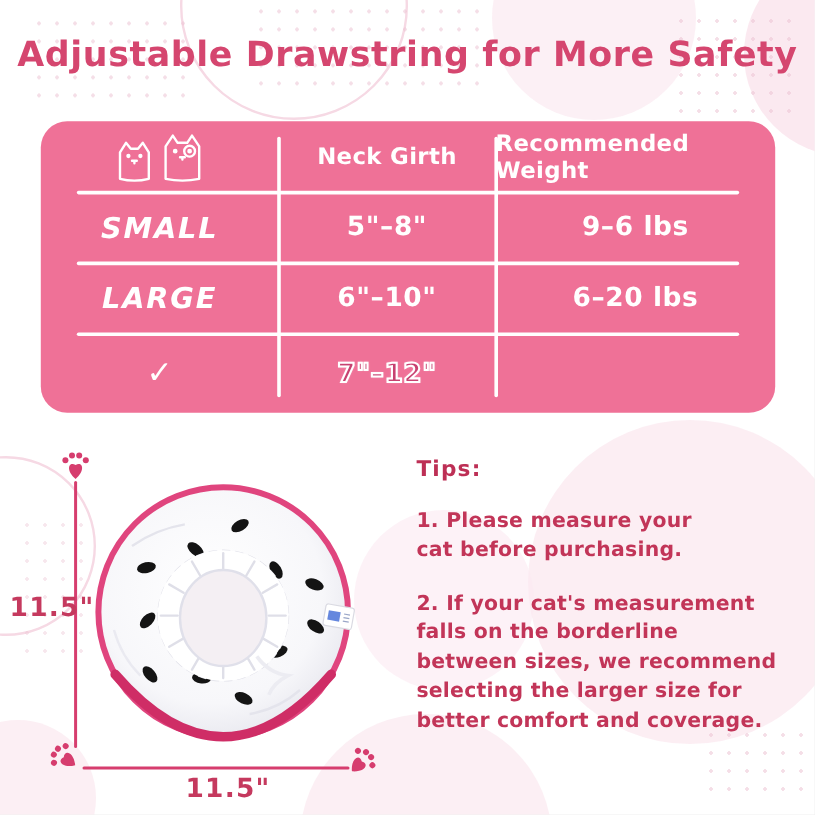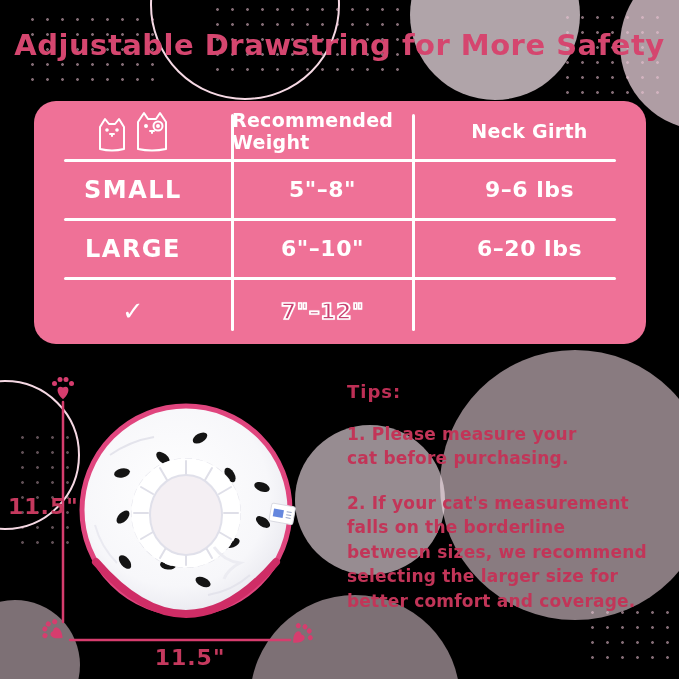--- a/index.html
+++ b/index.html
@@ -1,19 +1,19 @@
 <!DOCTYPE html>
 <html><head>
 <meta charset="utf-8">
 <style>
   html,body{margin:0;padding:0;background:#e9e9e9;}
   *{box-sizing:border-box;font-family:"DejaVu Sans",sans-serif;}
   .canvas{
     position:relative;width:679px;height:679px;margin:0 auto;
-    background:#000000;overflow:hidden;
+    background:#ffffff;overflow:hidden;
   }
   
   .blob{position:absolute;border-radius:50%;pointer-events:none;}
   .blob.fill1{background:#f9e0ea;}
   .blob.fill2{background:#fbe9f1;}
   .blob.ring{border:2px solid #f6d9e4;background:transparent;}
   .dots{
     position:absolute;pointer-events:none;opacity:.55;
     background-image:radial-gradient(circle,#ecc3d3 1.3px,transparent 1.5px);
     background-size:15px 15px;
@@ -26,21 +26,21 @@
   
   .size-table{
     position:absolute;left:34px;top:101px;width:612px;height:243px;
     background:#ef7197;border-radius:22px;z-index:3;
     display:grid;grid-template-columns:198px 181px 233px;
     grid-template-rows:59px 59px 59px 66px;align-items:center;justify-items:center;
   }
   .size-table .hline{position:absolute;left:30px;right:30px;height:3px;background:#ffffff;border-radius:2px;}
   .size-table .vline{position:absolute;top:13px;bottom:13px;width:3px;background:#ffffff;border-radius:2px;}
   .th{color:#ffffff;font-weight:bold;font-size:19px;letter-spacing:.3px;}
-  .cell-size{color:#ffffff;font-weight:bold;font-size:24px;letter-spacing:1.5px;}
+  .cell-size{color:#ffffff;font-weight:bold;font-size:24px;letter-spacing:1.5px;font-style:italic;}
   .cell-val{color:#ffffff;font-weight:bold;font-size:22px;letter-spacing:.5px;}
   .row-selected .outlined{
     color:#c74170;-webkit-text-stroke:1.7px #ffffff;
     text-shadow:0 0 2px rgba(255,255,255,.8);
   }
   .sel-wrap{display:flex;align-items:center;gap:12px;}
   .checkmark{color:#ffffff;font-size:26px;font-weight:bold;-webkit-text-stroke:0;}
   .cats{display:flex;align-items:flex-end;gap:8px;}
   
   .diagram-svg{position:absolute;left:0;top:375px;z-index:2;}
@@ -95,22 +95,22 @@
         <path d="M13 18 H17 M15 18 V20"></path>
       </svg>
       <svg width="34" height="42" viewBox="0 0 34 42" fill="none" stroke="#ffffff" stroke-width="2" stroke-linecap="round" stroke-linejoin="round">
         <path d="M3 39 V12 L9 3 L13 9 H21 L25 3 L31 12 V39 Q17 42 3 39 Z"></path>
         <circle cx="11" cy="16" r="1" fill="#fff"></circle>
         <circle cx="23" cy="16" r="4.5"></circle>
           <circle cx="23" cy="16" r="1" fill="#fff"></circle>
         <path d="M15 21 H19 M17 21 V23"></path>
       </svg>
     </div>
+    <div class="th">Neck Girth</div>
     <div class="th">Recommended Weight</div>
-    <div class="th">Neck Girth</div>
 
     <div class="cell-size">SMALL</div>
     <div class="cell-val">5"–8"</div>
     <div class="cell-val">9–6 lbs</div>
 
     <div class="cell-size">LARGE</div>
     <div class="cell-val">6"–10"</div>
     <div class="cell-val">6–20 lbs</div>
 
     <div class="sel-wrap row-selected">

